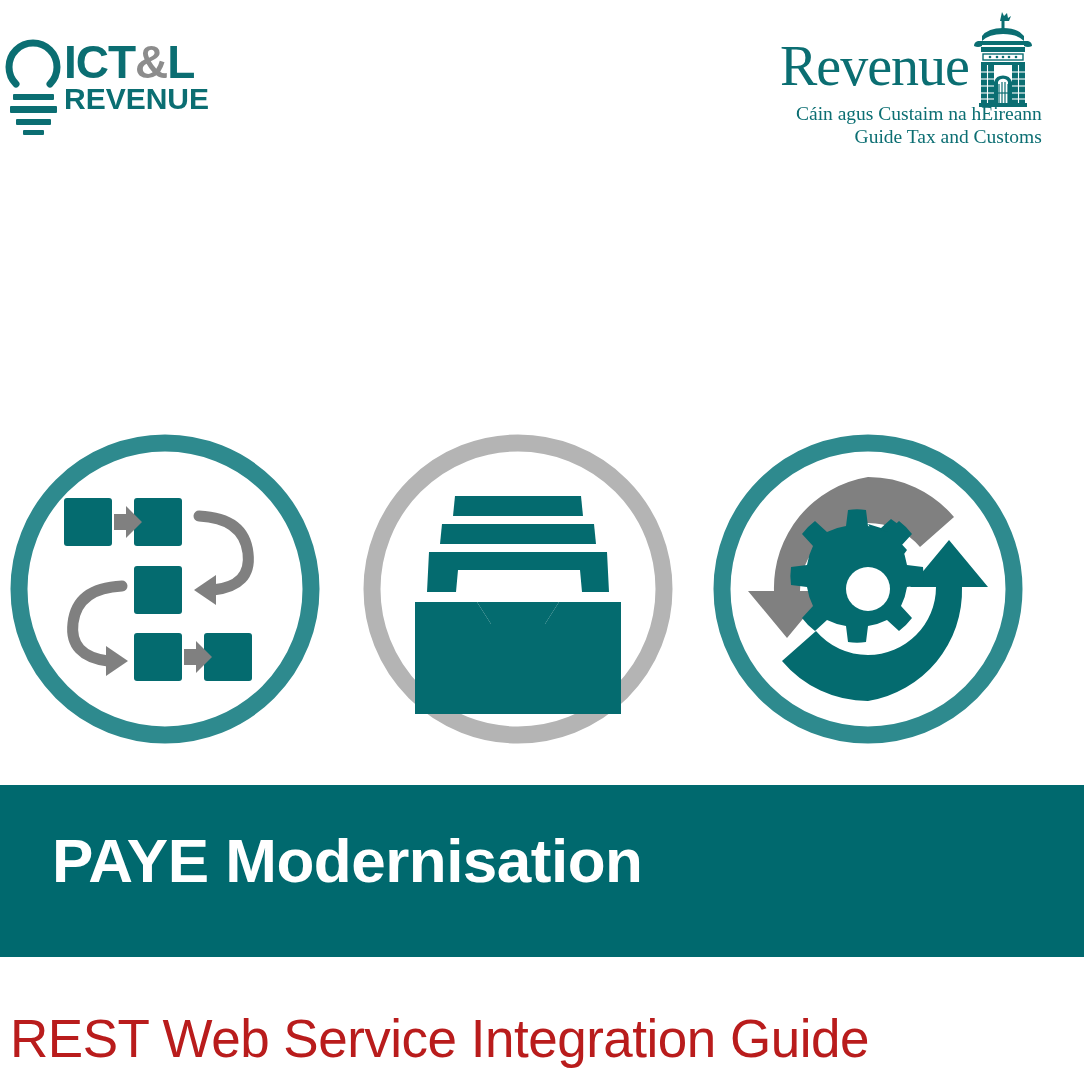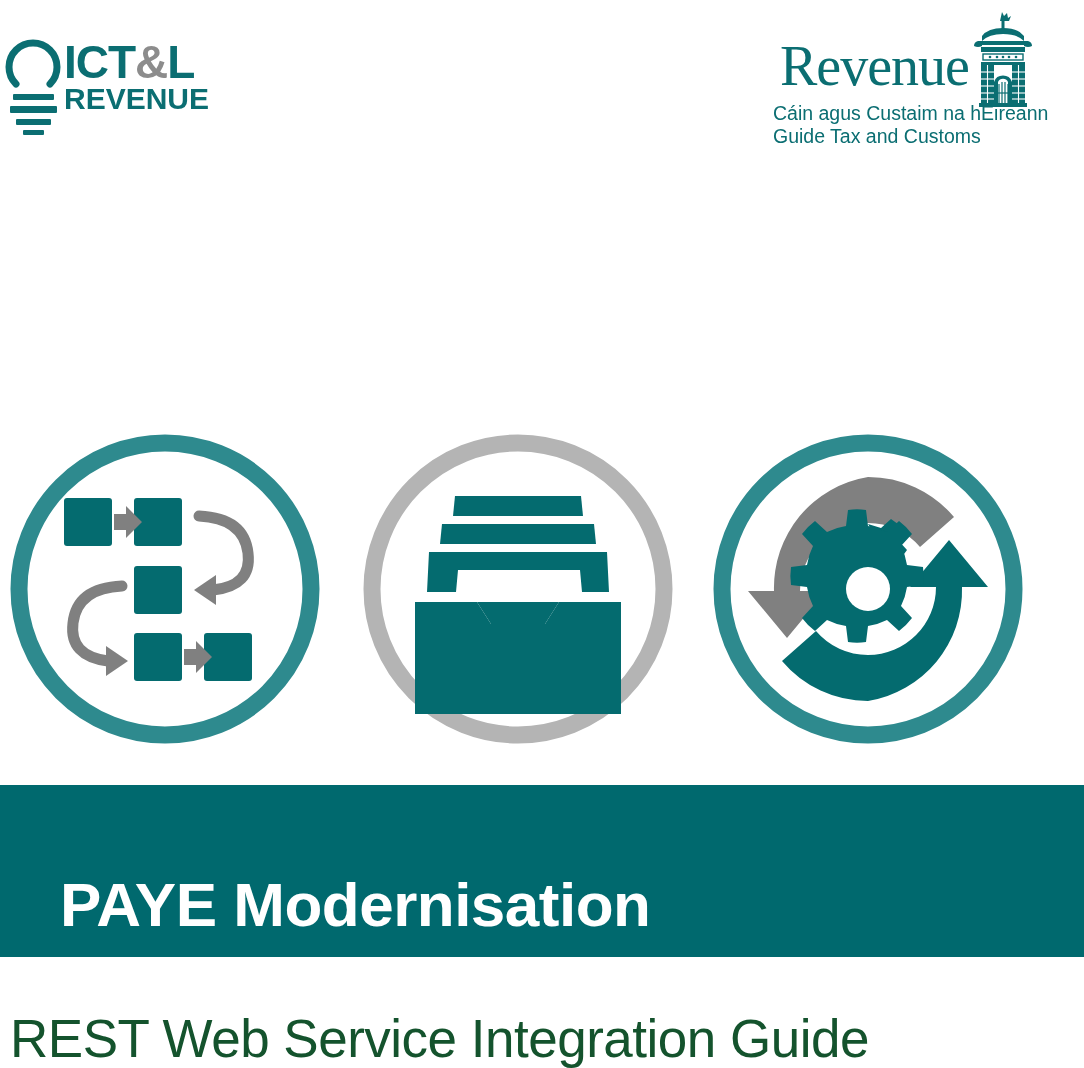--- a/index.html
+++ b/index.html
@@ -83,27 +83,28 @@
   }
   .revenue-crest {
     position: absolute;
     right: 0;
     top: 0;
     width: 62px;
     height: 98px;
   }
   .revenue-sub {
     position: absolute;
-    left: 9px;
+    left: 32px;
     top: 92px;
-    font-family: Liberation Sans, sans-serif;
+    font-family: Liberation Serif, serif;
     font-size: 19.5px;
     line-height: 23px;
     color: #0b6e72;
     white-space: nowrap;
+    text-align: right;
   }
 
   
   .icon-row {
     position: absolute;
     top: 430px;
     left: 0;
     width: 1084px;
     height: 325px;
   }
@@ -121,37 +122,36 @@
   .title-banner {
     position: absolute;
     left: 0;
     top: 785px;
     width: 1084px;
     height: 172px;
     background: #00696e;
   }
   .title-text {
     position: absolute;
-    left: 60px;
+    left: 52px;
     top: 40px;
     font-size: 62px;
     font-weight: bold;
     color: #ffffff;
     letter-spacing: -0.5px;
     white-space: nowrap;
-    margin-top: 44px;
   }
 
   
   .subtitle {
     position: absolute;
     left: 10px;
     top: 1008px;
     font-size: 53px;
-    color: #14532d;
+    color: #b91c1c;
     letter-spacing: -0.5px;
     white-space: nowrap;
   }
 </style>
 </head>
 <body>
 
 <div class="header">
 
   <div class="ictl-logo">

